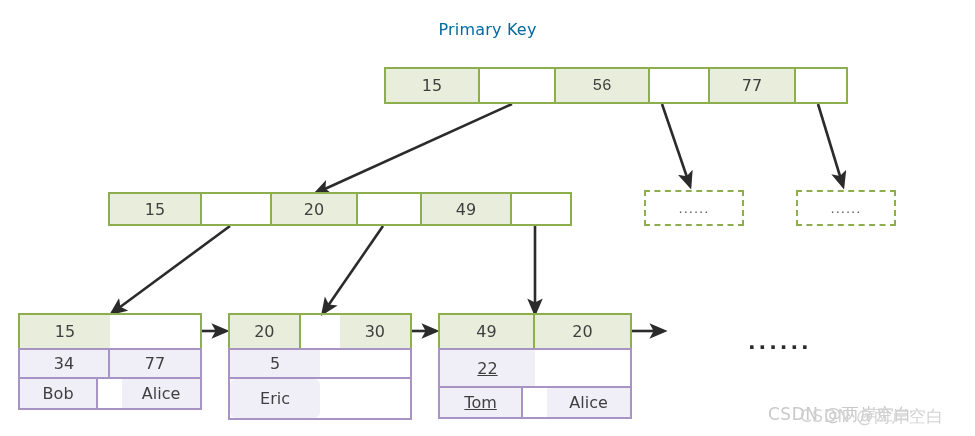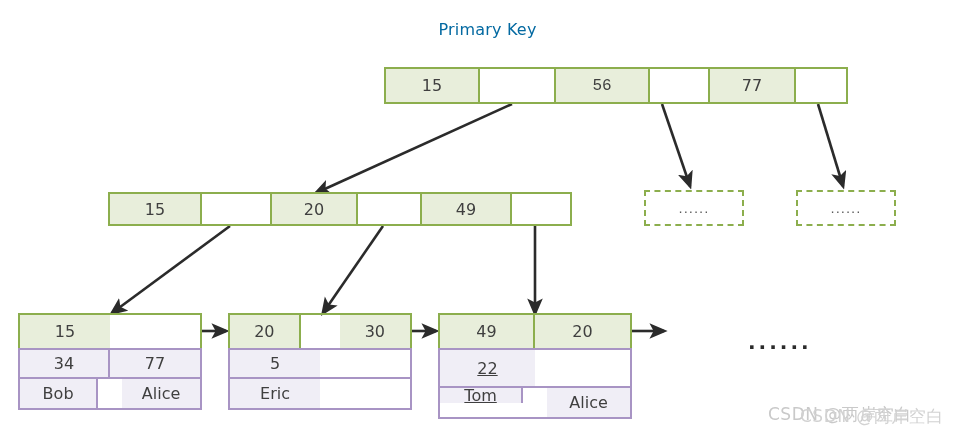--- a/index.html
+++ b/index.html
@@ -230,34 +230,34 @@
 
   <div class="leaf-node" style="left:228px; top:313px; width:184px;">
     <div class="leaf-row keys">
       <div class="lcell" style="width:90px;height:33px;">20</div>
       <div class="lcell" style="width:90px;height:33px;margin-left:39px;">30</div>
     </div>
     <div class="leaf-row data">
       <div class="lcell" style="width:90px;height:27px;">5</div>
     </div>
     <div class="leaf-row data">
-      <div class="lcell" style="width:90px;height:29px;">Eric</div>
+      <div class="lcell" style="width:90px;height:39px;border-radius:6px;">Eric</div>
     </div>
   </div>
 
   <div class="leaf-node" style="left:438px; top:313px; width:194px;">
     <div class="leaf-row keys">
       <div class="lcell" style="width:95px;height:33px;">49</div>
       <div class="lcell" style="width:95px;height:33px;">20</div>
     </div>
     <div class="leaf-row data">
       <div class="lcell" style="width:95px;height:36px;text-decoration:underline;">22</div>
     </div>
     <div class="leaf-row data">
-      <div class="lcell" style="width:95px;height:15px;text-decoration:underline;">Tom</div>
+      <div class="lcell" style="width:95px;height:29px;text-decoration:underline;">Tom</div>
       <div class="lcell" style="width:95px;height:29px;">Alice</div>
     </div>
   </div>
 
   <div class="leaf-ellipsis" style="left:748px; top:330px;">......</div>
 
   <div class="watermark wm1" style="left:768px; top:403px;">CSDN @两岸空白</div>
   <div class="watermark wm2" style="left:800px; top:405px;">CSDN @两岸空白</div>
 
 </div>

